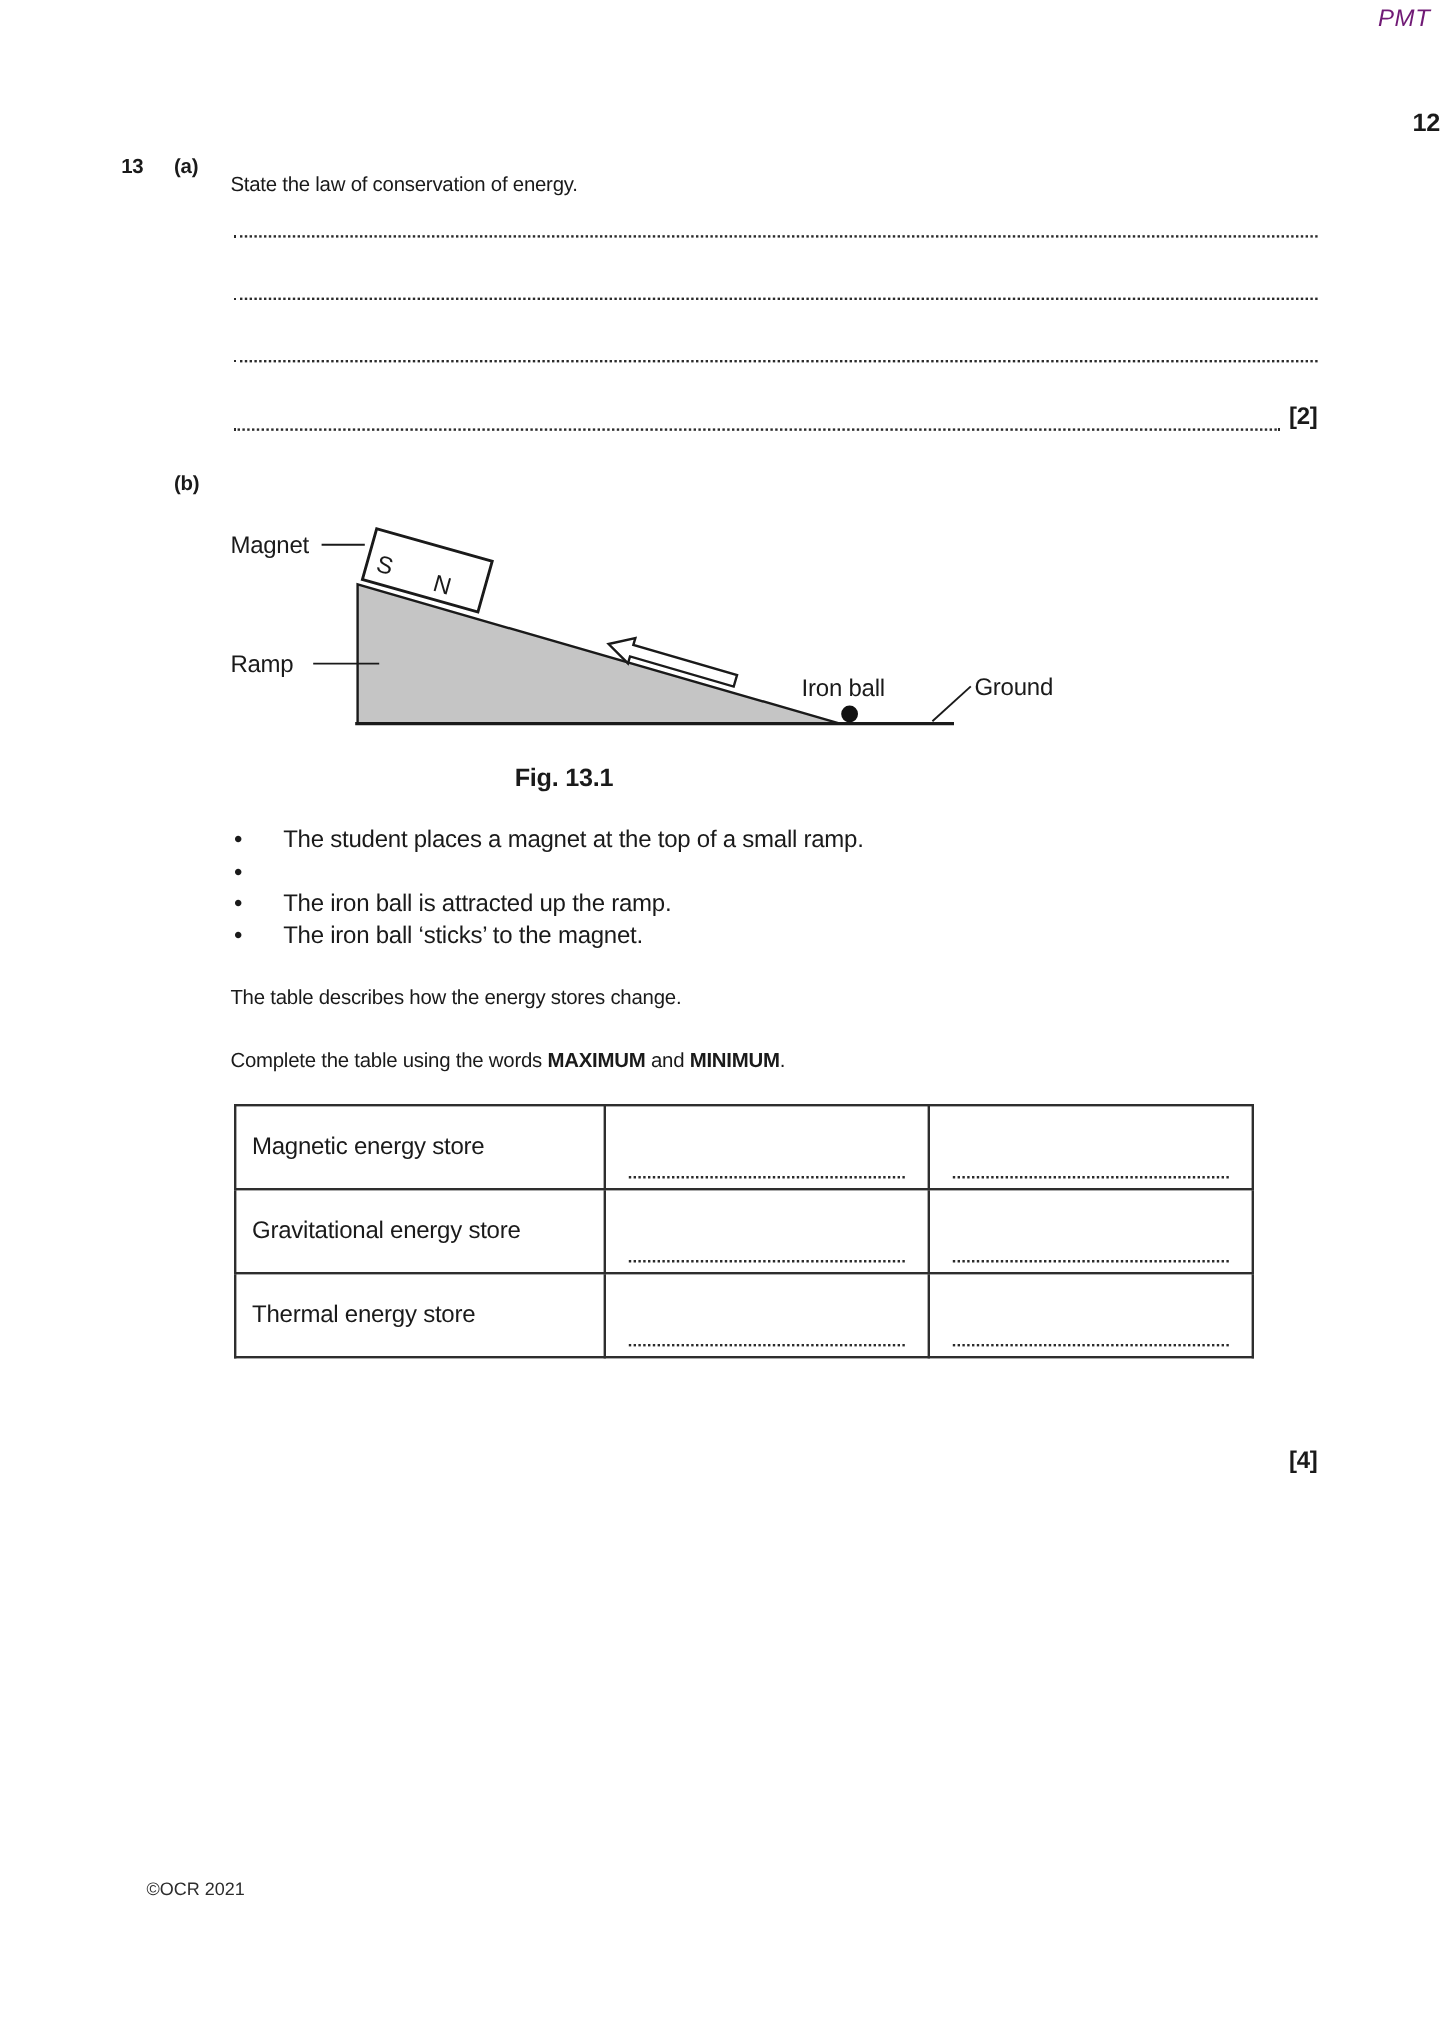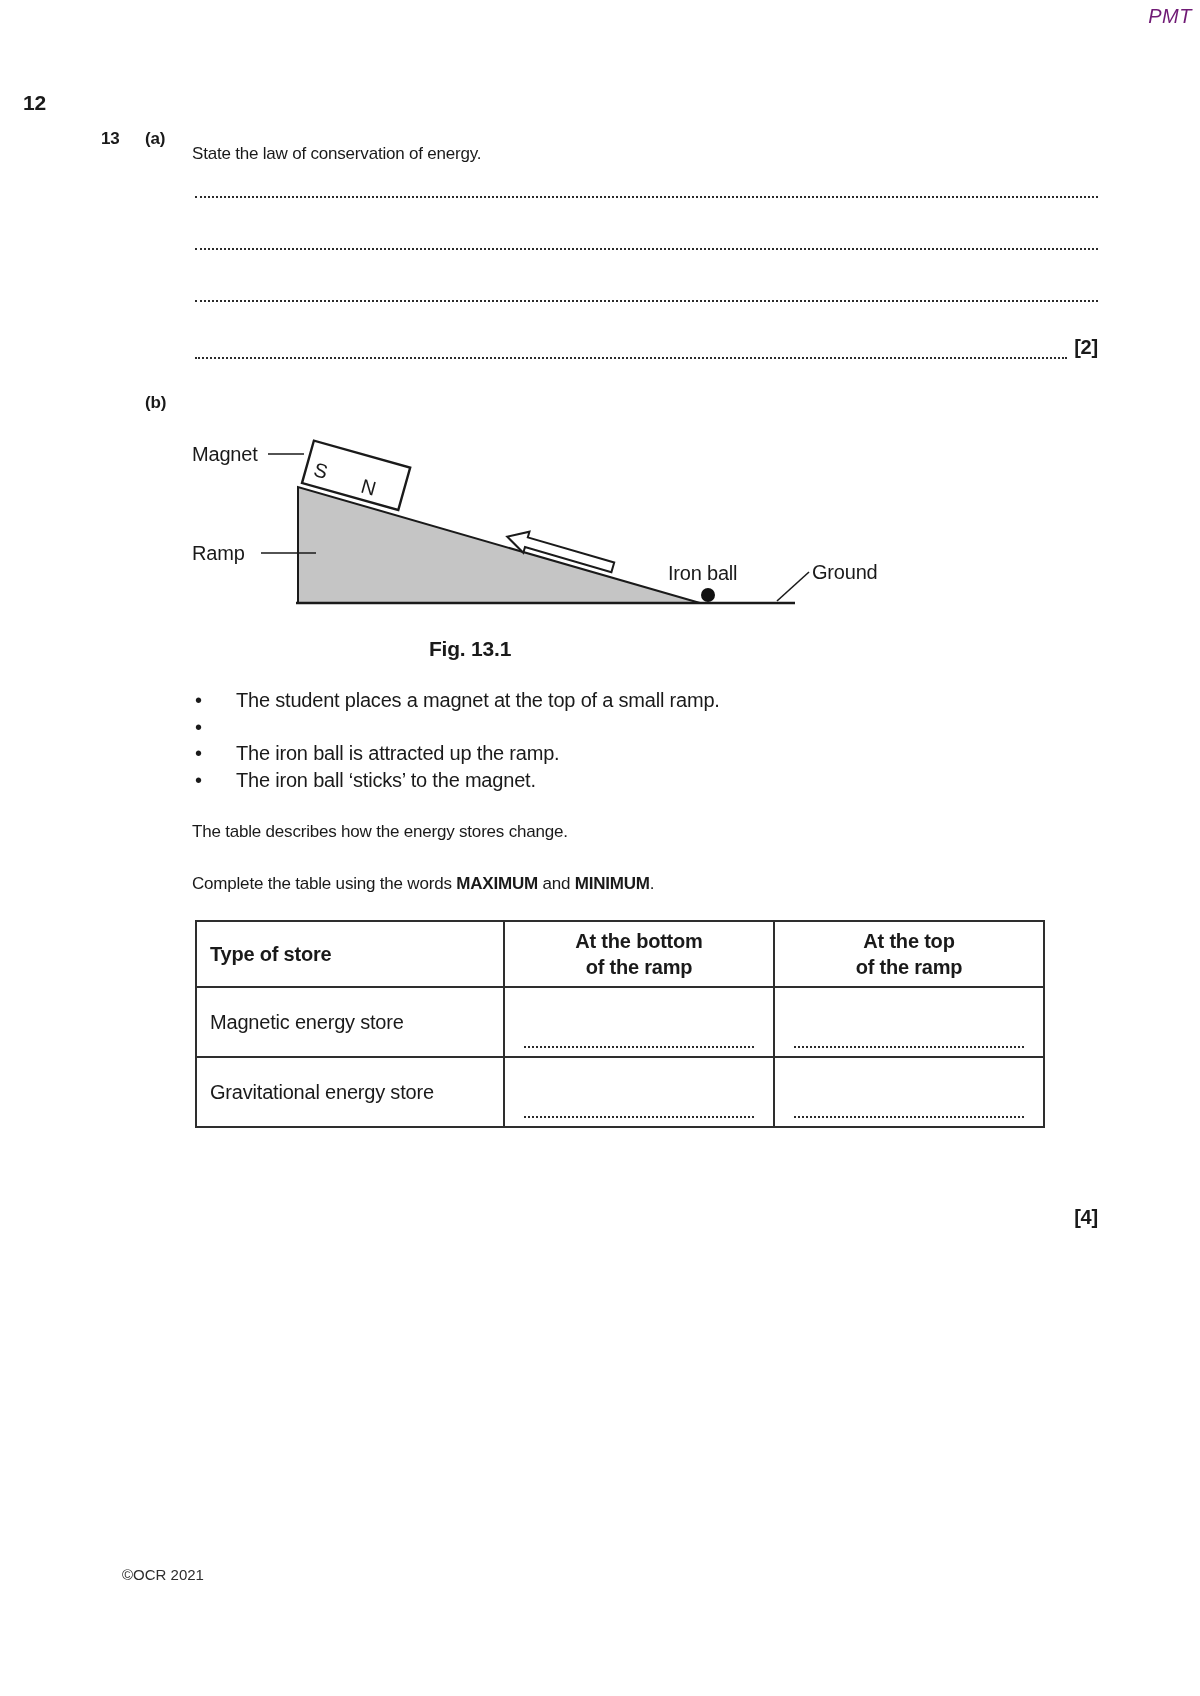--- a/index.html
+++ b/index.html
@@ -4,21 +4,21 @@
 <style>
   html,body{margin:0;padding:0;background:#fff;}
   .page{
     position:relative;width:1200px;height:1696px;background:#ffffff;
     font-family:"Liberation Sans","DejaVu Sans",sans-serif;color:#1a1a1a;
     letter-spacing:-0.2px;overflow:hidden;
   }
   .abs{position:absolute;}
   .t20{font-size:17px;line-height:24px;}
   .pmt{top:5px;right:8px;font-size:20px;font-style:italic;letter-spacing:0.5px;color:#701a75;}
-  .pageno{top:91px;left:0;right:0;text-align:left;font-size:21px;font-weight:bold;margin-left:23px;}
+  .pageno{top:91px;left:0;right:0;text-align:right;font-size:21px;font-weight:bold;}
   .qnum{left:101px;top:127px;font-weight:bold;}
   .qa-label{left:145px;top:127px;font-weight:bold;}
   .qa-text{left:192px;top:142px;}
   .ansline{left:195px;width:903px;height:0;border-top:2.6px dotted #2b2b2b;}
   .ansline4{left:195px;width:903px;top:336px;display:flex;align-items:flex-end;gap:7px;}
   .ansline4 .dots{flex:1;height:14px;border-bottom:2.6px dotted #2b2b2b;}
   .marks{font-size:20px;font-weight:bold;white-space:nowrap;}
   .qb-label{left:145px;top:391px;font-weight:bold;}
   .qb-text{left:192px;top:391px;}
   svg text{font-family:"Liberation Sans","DejaVu Sans",sans-serif;font-size:20px;fill:#1a1a1a;}
@@ -112,49 +112,47 @@
       <span>The iron ball ‘sticks’ to the magnet.</span>
     </div>
   </div>
 
   <div class="abs t20 tintro">The table describes how the energy stores change.</div>
 
   <div class="abs t20 tcomplete"><span>Complete the table using the words </span><b>MAXIMUM</b><span> and </span><b>MINIMUM</b><span>.</span></div>
 
   <table class="etable">
     <tbody>
-        <tr class="hdr">
-      <th class="c1">Type of store</th>
-      <th class="c2">
-        <div>At the bottom</div>
-        <div>of the ramp</div>
-      </th>
-      <th class="c3">
-        <div>At the top</div>
-        <div>of the ramp</div>
-      </th>
-    </tr>
     <tr class="row">
       <td class="c1">Magnetic energy store</td>
       <td class="c2 dotcell">
             <span class="cellline"></span>
           </td>
       <td class="c3 dotcell">
             <span class="cellline"></span>
           </td>
     </tr>
     <tr class="row">
       <td class="c1">Gravitational energy store</td>
       <td class="c2 dotcell">
             <span class="cellline"></span>
           </td>
       <td class="c3 dotcell">
             <span class="cellline"></span>
           </td>
     </tr>
+    <tr class="row">
+      <td class="c1">Thermal energy store</td>
+      <td class="c2 dotcell">
+            <span class="cellline"></span>
+          </td>
+      <td class="c3 dotcell">
+            <span class="cellline"></span>
+          </td>
+    </tr>
   </tbody>
     </table>
 
   <div class="abs marks marks4">[4]</div>
 
   <div class="abs footer">©OCR 2021</div>
 
 </div>
 
 </body></html>

